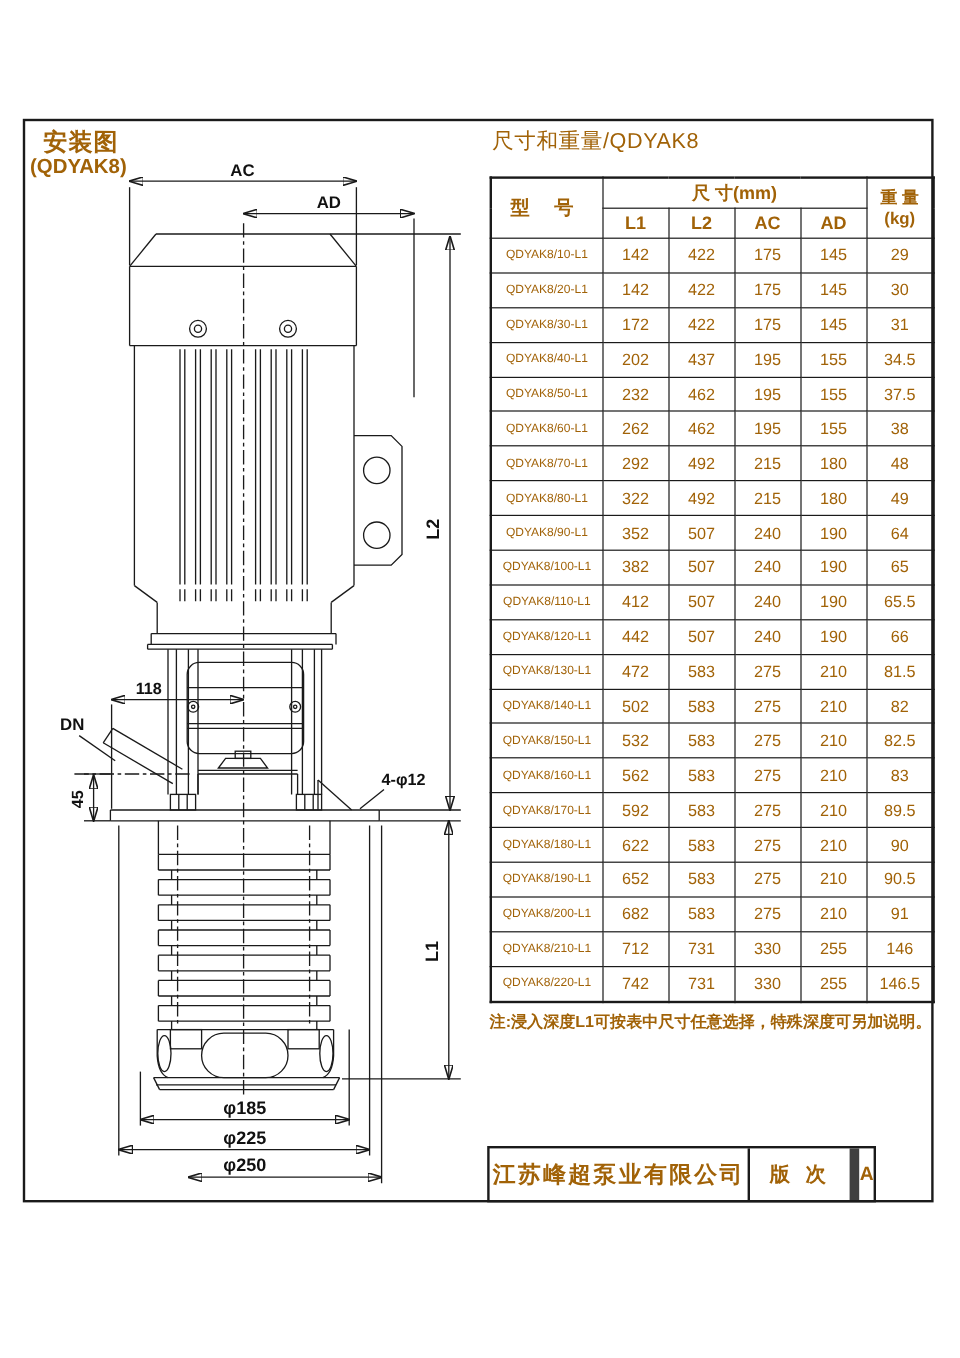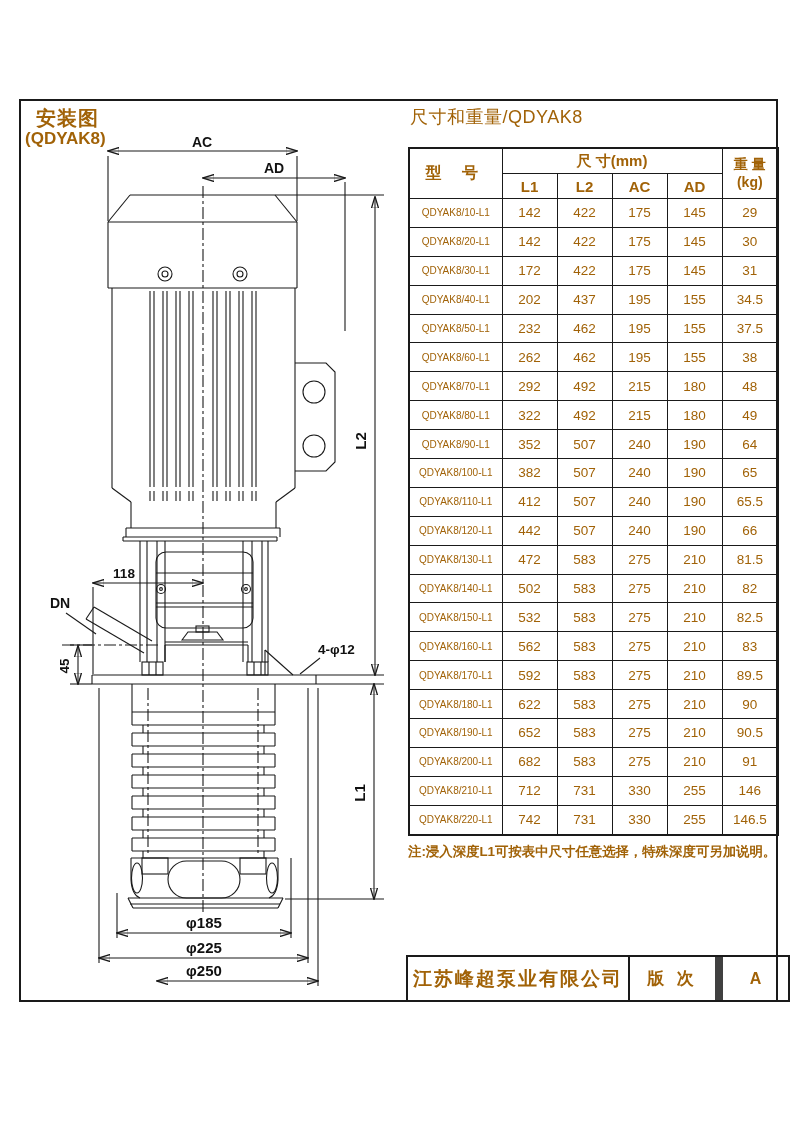--- a/index.html
+++ b/index.html
@@ -18,21 +18,21 @@
   svg text{fill:#111;font-family:"Liberation Sans",sans-serif;font-weight:600;stroke:none;}
   .dims{position:absolute;left:408px;top:147px;width:369px;border-collapse:collapse;
         table-layout:fixed;text-align:center;border:2px solid #1a1a1a;}
   .dims th,.dims td{border:1px solid #1a1a1a;padding:0;overflow:hidden;white-space:nowrap;}
   .dims thead th{font-weight:600;height:24px;font-size:15px;}
   .dims th.model-h{font-size:16px;letter-spacing:8px;}
   .dims th.weight-h{font-size:14px;line-height:1.25;}
   .dims tbody td{height:27.9px;font-size:13.5px;}
   .dims tbody td.model{font-size:10px;}
   .note{position:absolute;left:408px;top:843px;width:372px;font-size:13.4px;font-weight:700;}
-  .titleblock{position:absolute;left:406px;top:955px;width:384px;height:47px;
+  .titleblock{position:absolute;left:406px;top:955px;width:324px;height:47px;
               border:2px solid #1a1a1a;box-sizing:border-box;display:flex;align-items:stretch;}
   .tb-cell{display:flex;align-items:center;justify-content:center;box-sizing:border-box;}
   .tb-company{width:222px;font-size:19px;font-weight:600;letter-spacing:2px;border-right:2px solid #1a1a1a;}
   .tb-rev{width:93px;font-size:17px;font-weight:600;letter-spacing:4px;border-right:8px solid #404040;}
   .tb-revval{flex:1;font-size:16px;font-weight:600;}
 </style>
 </head>
 <body>
 
 <div class="page">

